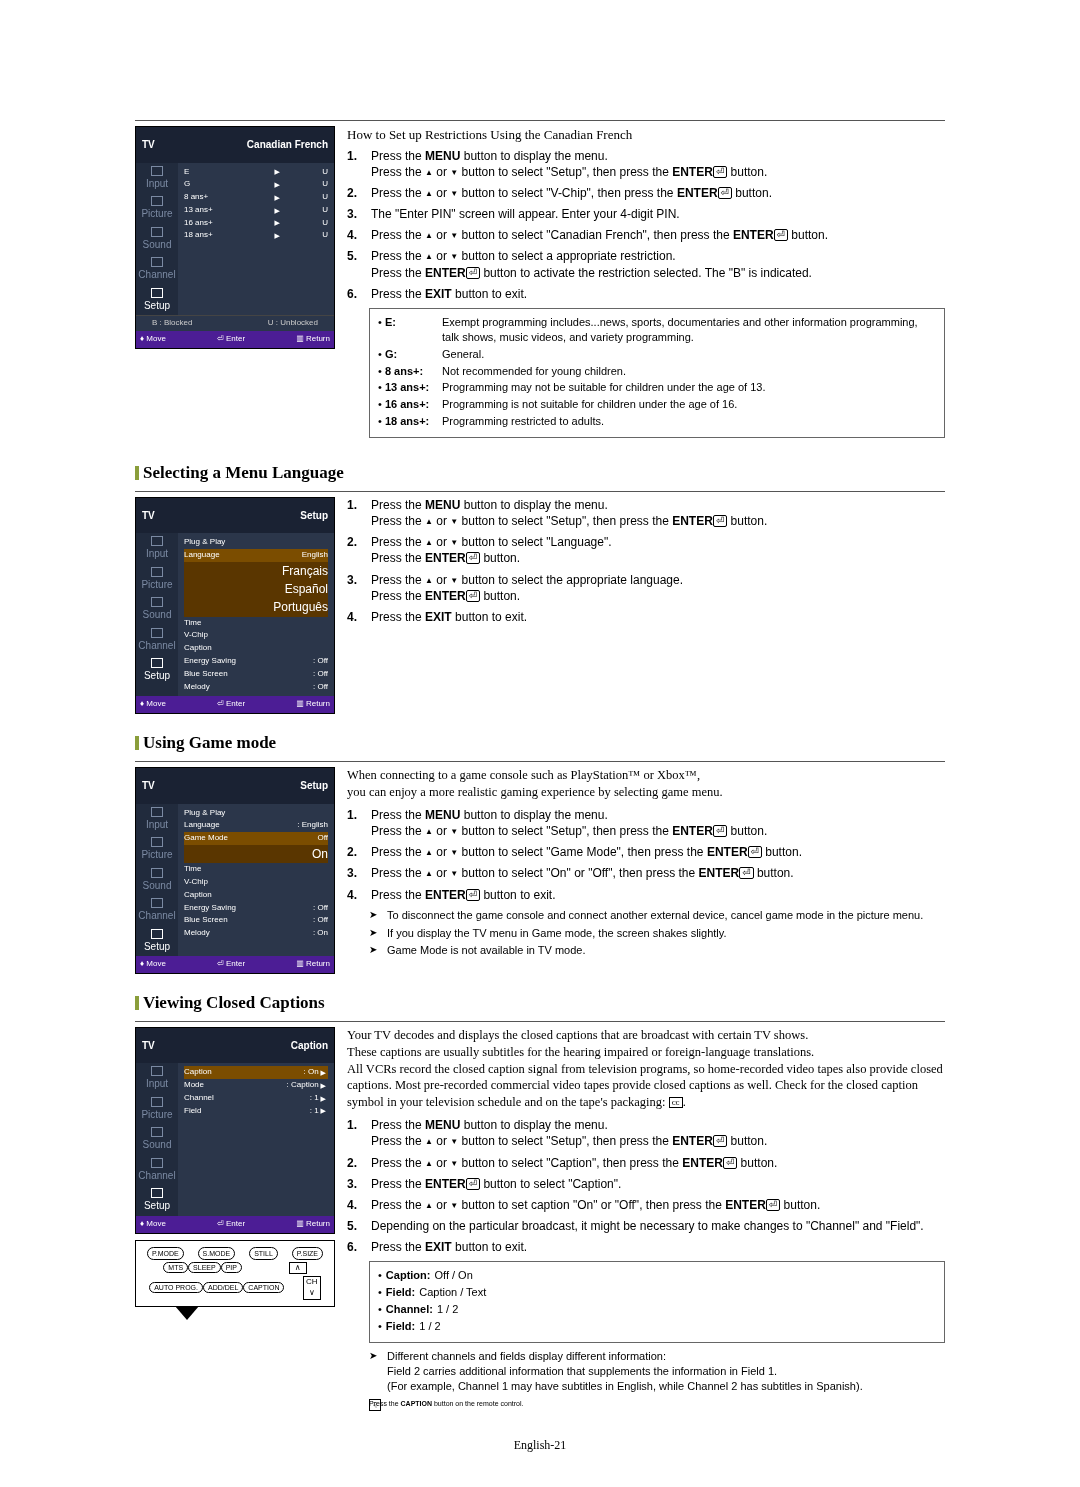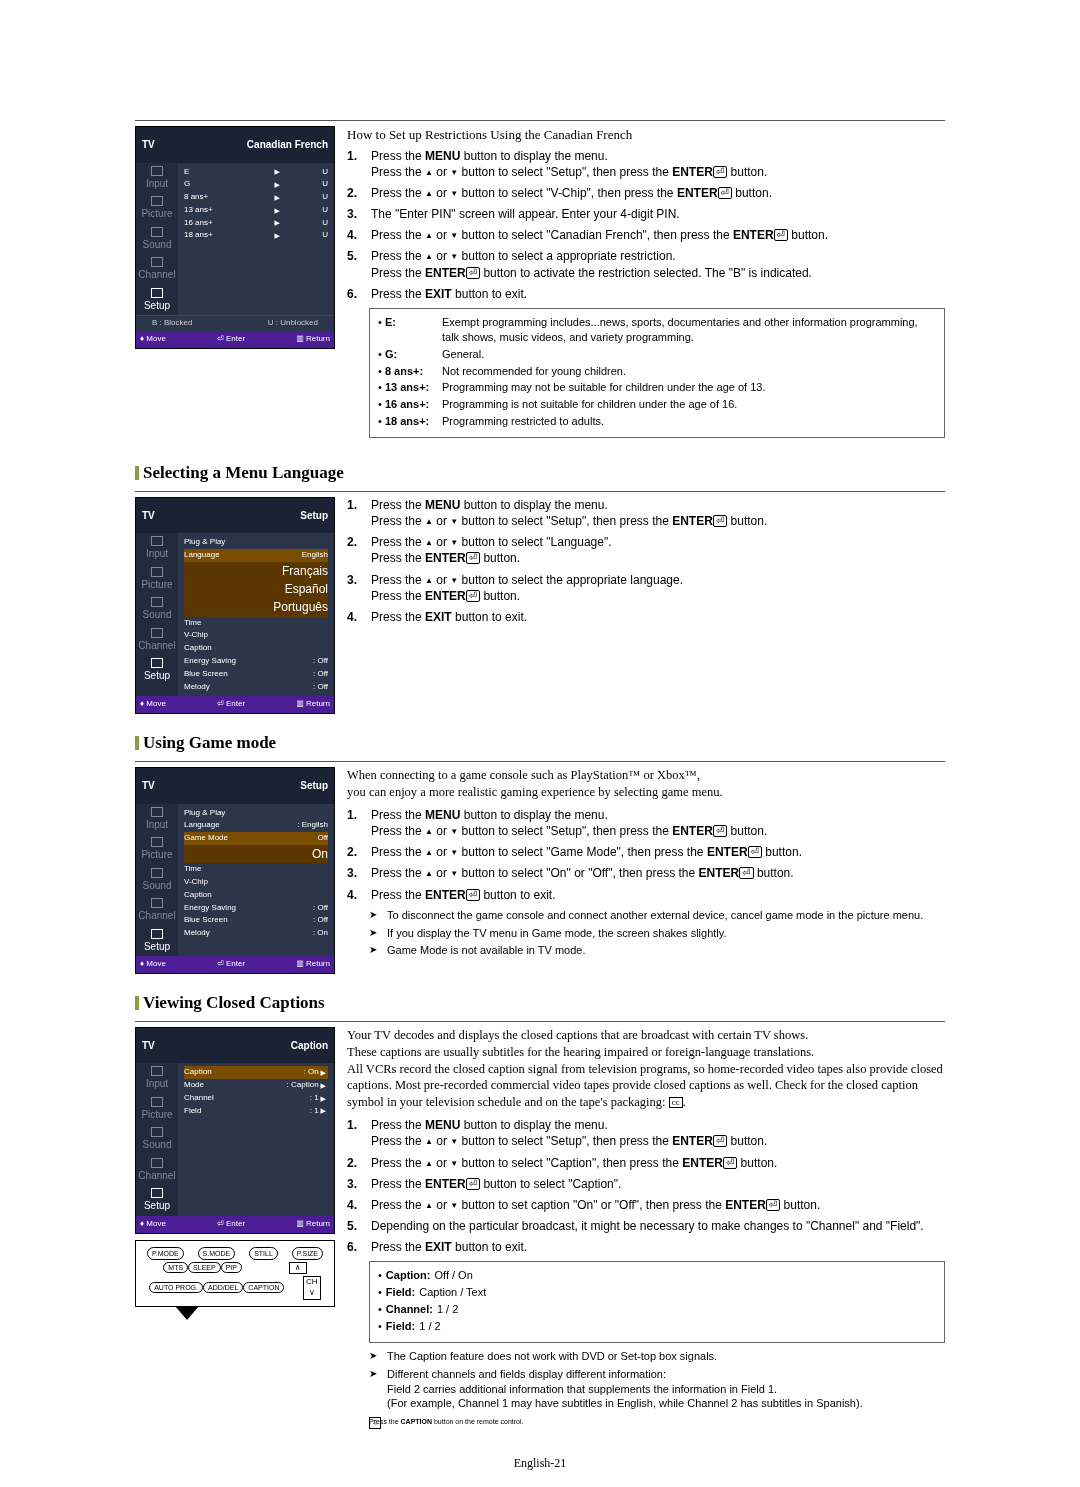--- a/index.html
+++ b/index.html
@@ -476,21 +476,20 @@
         </ol>
     <div class="infobox">
           <ul id="opts4">
             <li>• <b>Caption:</b> Off / On</li>
             <li>• <b>Field:</b> Caption / Text</li>
             <li>• <b>Channel:</b> 1 / 2</li>
             <li>• <b>Field:</b> 1 / 2</li>
           </ul>
         </div>
     <ul class="notes">
-      <li>The Caption feature does not work with DVD or Set-top box signals.</li>
       <li><span>Different channels and fields display different information:</span><br><span>Field 2 carries additional information that supplements the information in Field 1.</span><br><span>(For example, Channel 1 may have subtitles in English, while Channel 2 has subtitles in Spanish).</span></li>
       <li class="remote" style="border:none;width:auto;padding:0;"><span class="ricon">☟</span><span>Press the </span><span class="btn">CAPTION</span><span> button on the remote control.</span></li>
     </ul>
   </div>
 </div>
 
 <div class="pagefoot">English-21</div>
 
 </div>
 

